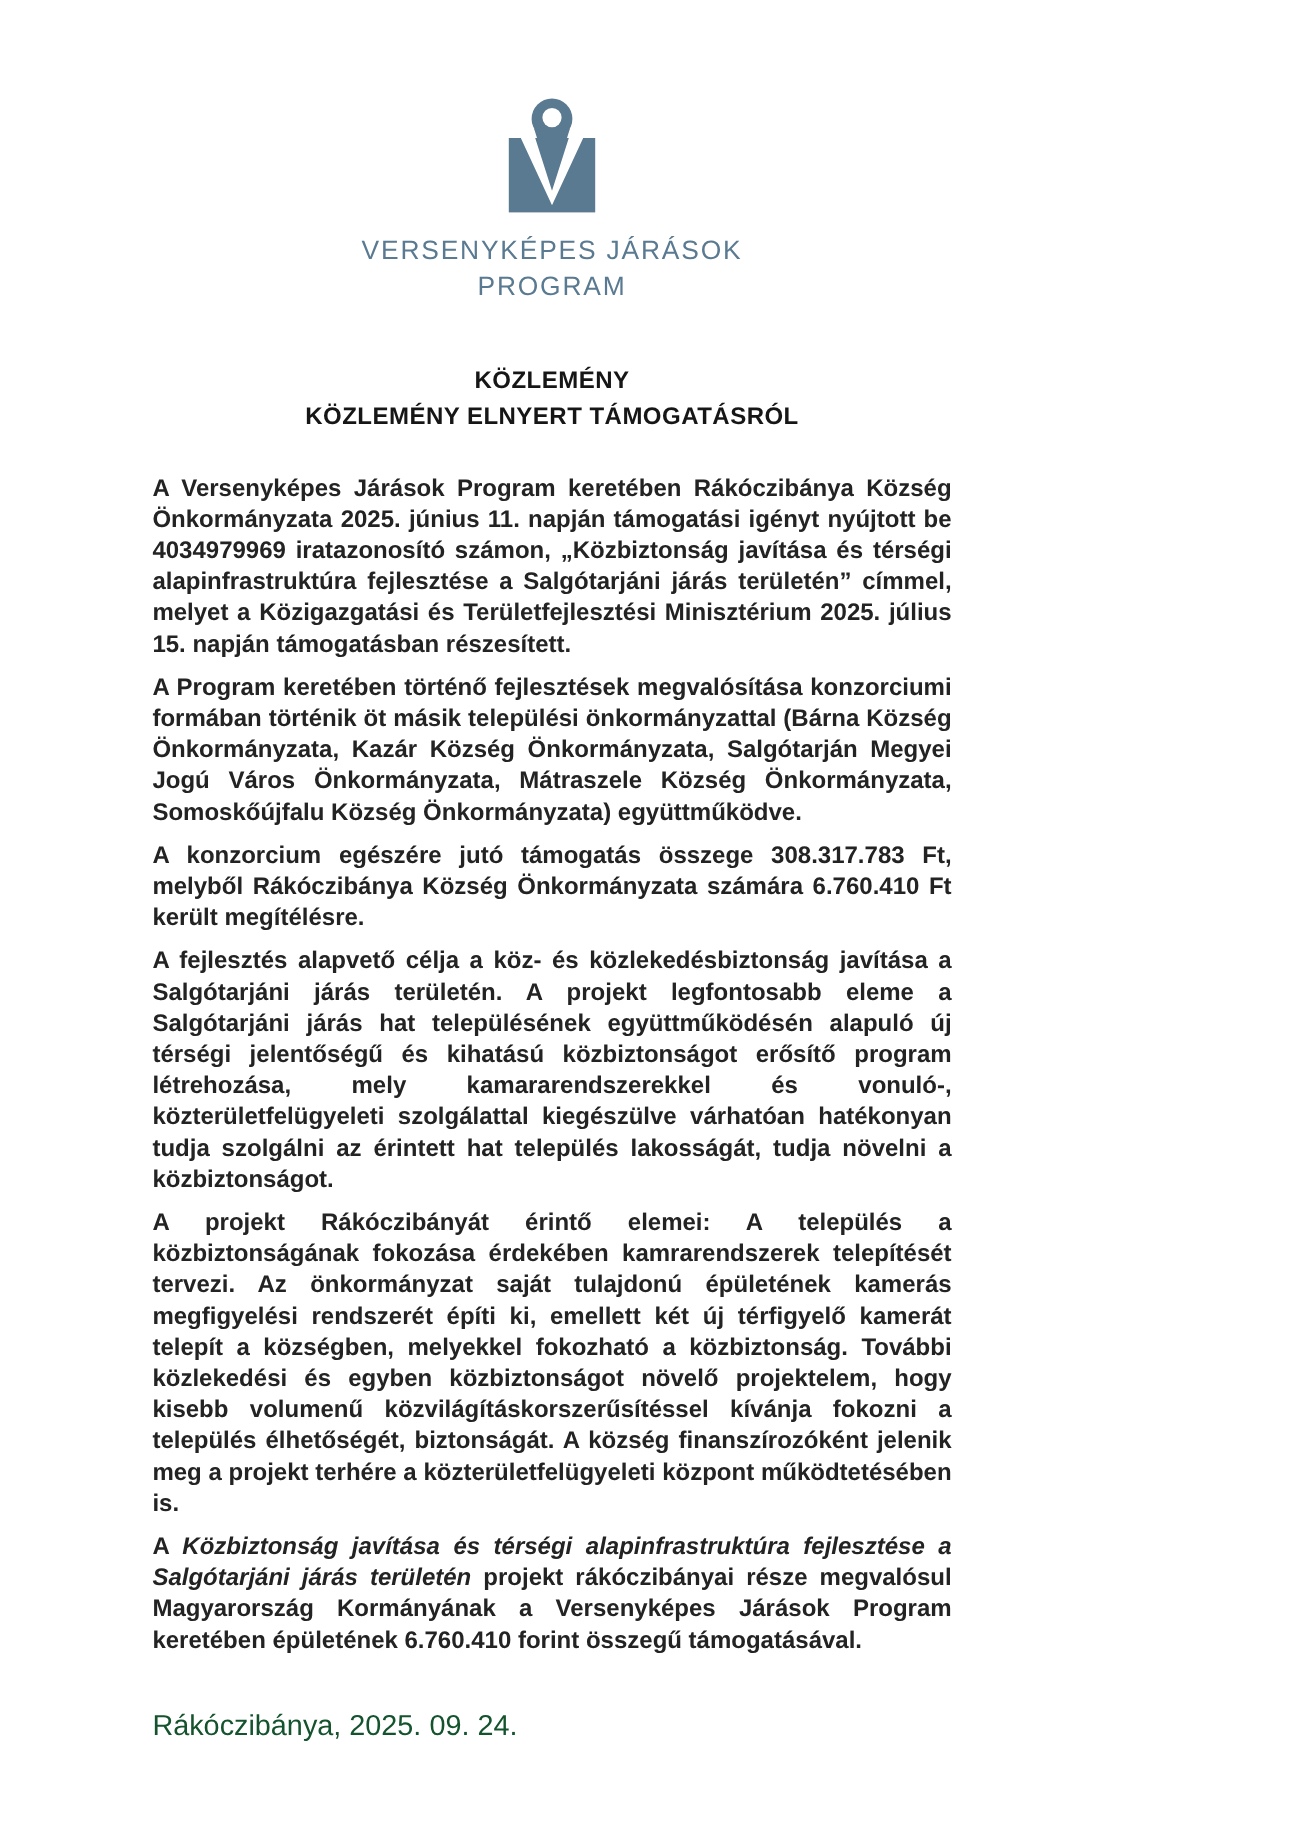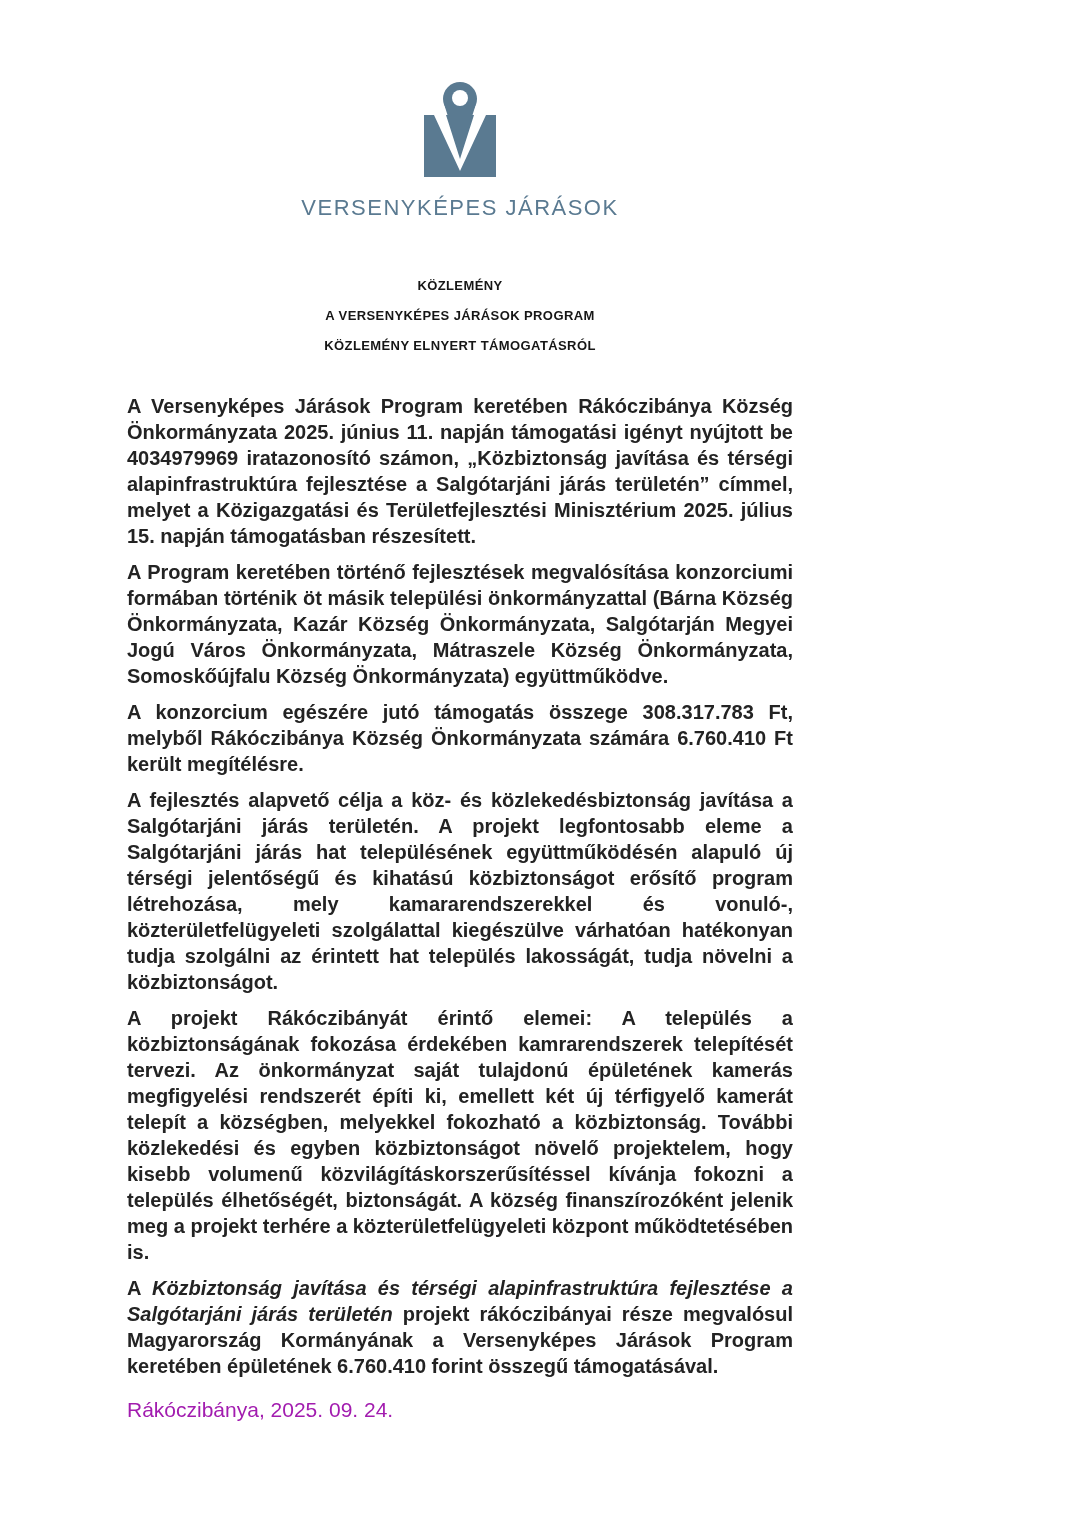--- a/index.html
+++ b/index.html
@@ -37,21 +37,21 @@
     line-height: 30px;
     letter-spacing: 1.5px;
     color: #5a7a91;
     font-weight: 400;
   }
   .logo-text .line { display: block; }
   
   .doc-title {
     margin-top: 48px;
     text-align: center;
-    font-size: 13px;
+    font-size: 20px;
     line-height: 30px;
     font-weight: 700;
     color: #161616;
     letter-spacing: 0.4px;
   }
   .doc-title .line { display: block; }
   
   .body-copy {
     margin-top: 32px;
     font-size: 20px;
@@ -62,49 +62,49 @@
   .body-copy p {
     margin: 0 0 10px 0;
     text-align: justify;
     text-justify: inter-word;
   }
   .body-copy .italic {
     font-style: italic;
   }
   
   .dateline {
-    margin-top: 18px;
-    font-size: 21px;
+    margin-top: 46px;
+    font-size: 24px;
     line-height: 26px;
     font-weight: 300;
-    color: #a21caf;
+    color: #14532d;
     text-align: left;
   }
 </style>
 </head>
 <body>
 
 <div class="page">
 
   <div class="logo-block">
     <svg class="logo-mark" viewBox="0 0 80 104" aria-hidden="true">
       <rect x="4" y="36" width="72" height="62" fill="#5a7a91"></rect>
       <polygon points="14,36 26,36 40,80 54,36 66,36 40,92" fill="#ffffff"></polygon>
       <circle cx="40" cy="20" r="17" fill="#5a7a91"></circle>
       <polygon points="25,28 55,28 40,76" fill="#5a7a91"></polygon>
       <circle cx="40" cy="19" r="8" fill="#ffffff"></circle>
     </svg>
     <div class="logo-text">
       <span class="line">VERSENYKÉPES JÁRÁSOK</span>
+      <span class="line">PROGRAM</span>
     </div>
   </div>
 
   <h1 class="doc-title">
     <span class="line">KÖZLEMÉNY</span>
-    <span class="line">A VERSENYKÉPES JÁRÁSOK PROGRAM</span>
     <span class="line">KÖZLEMÉNY ELNYERT TÁMOGATÁSRÓL</span>
   </h1>
 
   <div class="body-copy">
     <p>A Versenyképes Járások Program keretében Rákóczibánya Község Önkormányzata 2025. június 11. napján támogatási igényt nyújtott be 4034979969 iratazonosító számon, „Közbiztonság javítása és térségi alapinfrastruktúra fejlesztése a Salgótarjáni járás területén” címmel, melyet a Közigazgatási és Területfejlesztési Minisztérium 2025. július 15. napján támogatásban részesített.</p>
     <p>A Program keretében történő fejlesztések megvalósítása konzorciumi formában történik öt másik települési önkormányzattal (Bárna Község Önkormányzata, Kazár Község Önkormányzata, Salgótarján Megyei Jogú Város Önkormányzata, Mátraszele Község Önkormányzata, Somoskőújfalu Község Önkormányzata) együttműködve.</p>
     <p>A konzorcium egészére jutó támogatás összege 308.317.783 Ft, melyből Rákóczibánya Község Önkormányzata számára 6.760.410 Ft került megítélésre.</p>
     <p>A fejlesztés alapvető célja a köz- és közlekedésbiztonság javítása a Salgótarjáni járás területén. A projekt legfontosabb eleme a Salgótarjáni járás hat településének együttműködésén alapuló új térségi jelentőségű és kihatású közbiztonságot erősítő program létrehozása, mely kamararendszerekkel és vonuló-, közterületfelügyeleti szolgálattal kiegészülve várhatóan hatékonyan tudja szolgálni az érintett hat település lakosságát, tudja növelni a közbiztonságot.</p>
     <p>A projekt Rákóczibányát érintő elemei: A település a közbiztonságának fokozása érdekében kamrarendszerek telepítését tervezi. Az önkormányzat saját tulajdonú épületének kamerás megfigyelési rendszerét építi ki, emellett két új térfigyelő kamerát telepít a községben, melyekkel fokozható a közbiztonság. További közlekedési és egyben közbiztonságot növelő projektelem, hogy kisebb volumenű közvilágításkorszerűsítéssel kívánja fokozni a település élhetőségét, biztonságát. A község finanszírozóként jelenik meg a projekt terhére a közterületfelügyeleti központ működtetésében is.</p>
     <p><span>A </span><span class="italic">Közbiztonság javítása és térségi alapinfrastruktúra fejlesztése a Salgótarjáni járás területén</span><span> projekt rákóczibányai része megvalósul Magyarország Kormányának a Versenyképes Járások Program keretében épületének 6.760.410 forint összegű támogatásával.</span></p>

